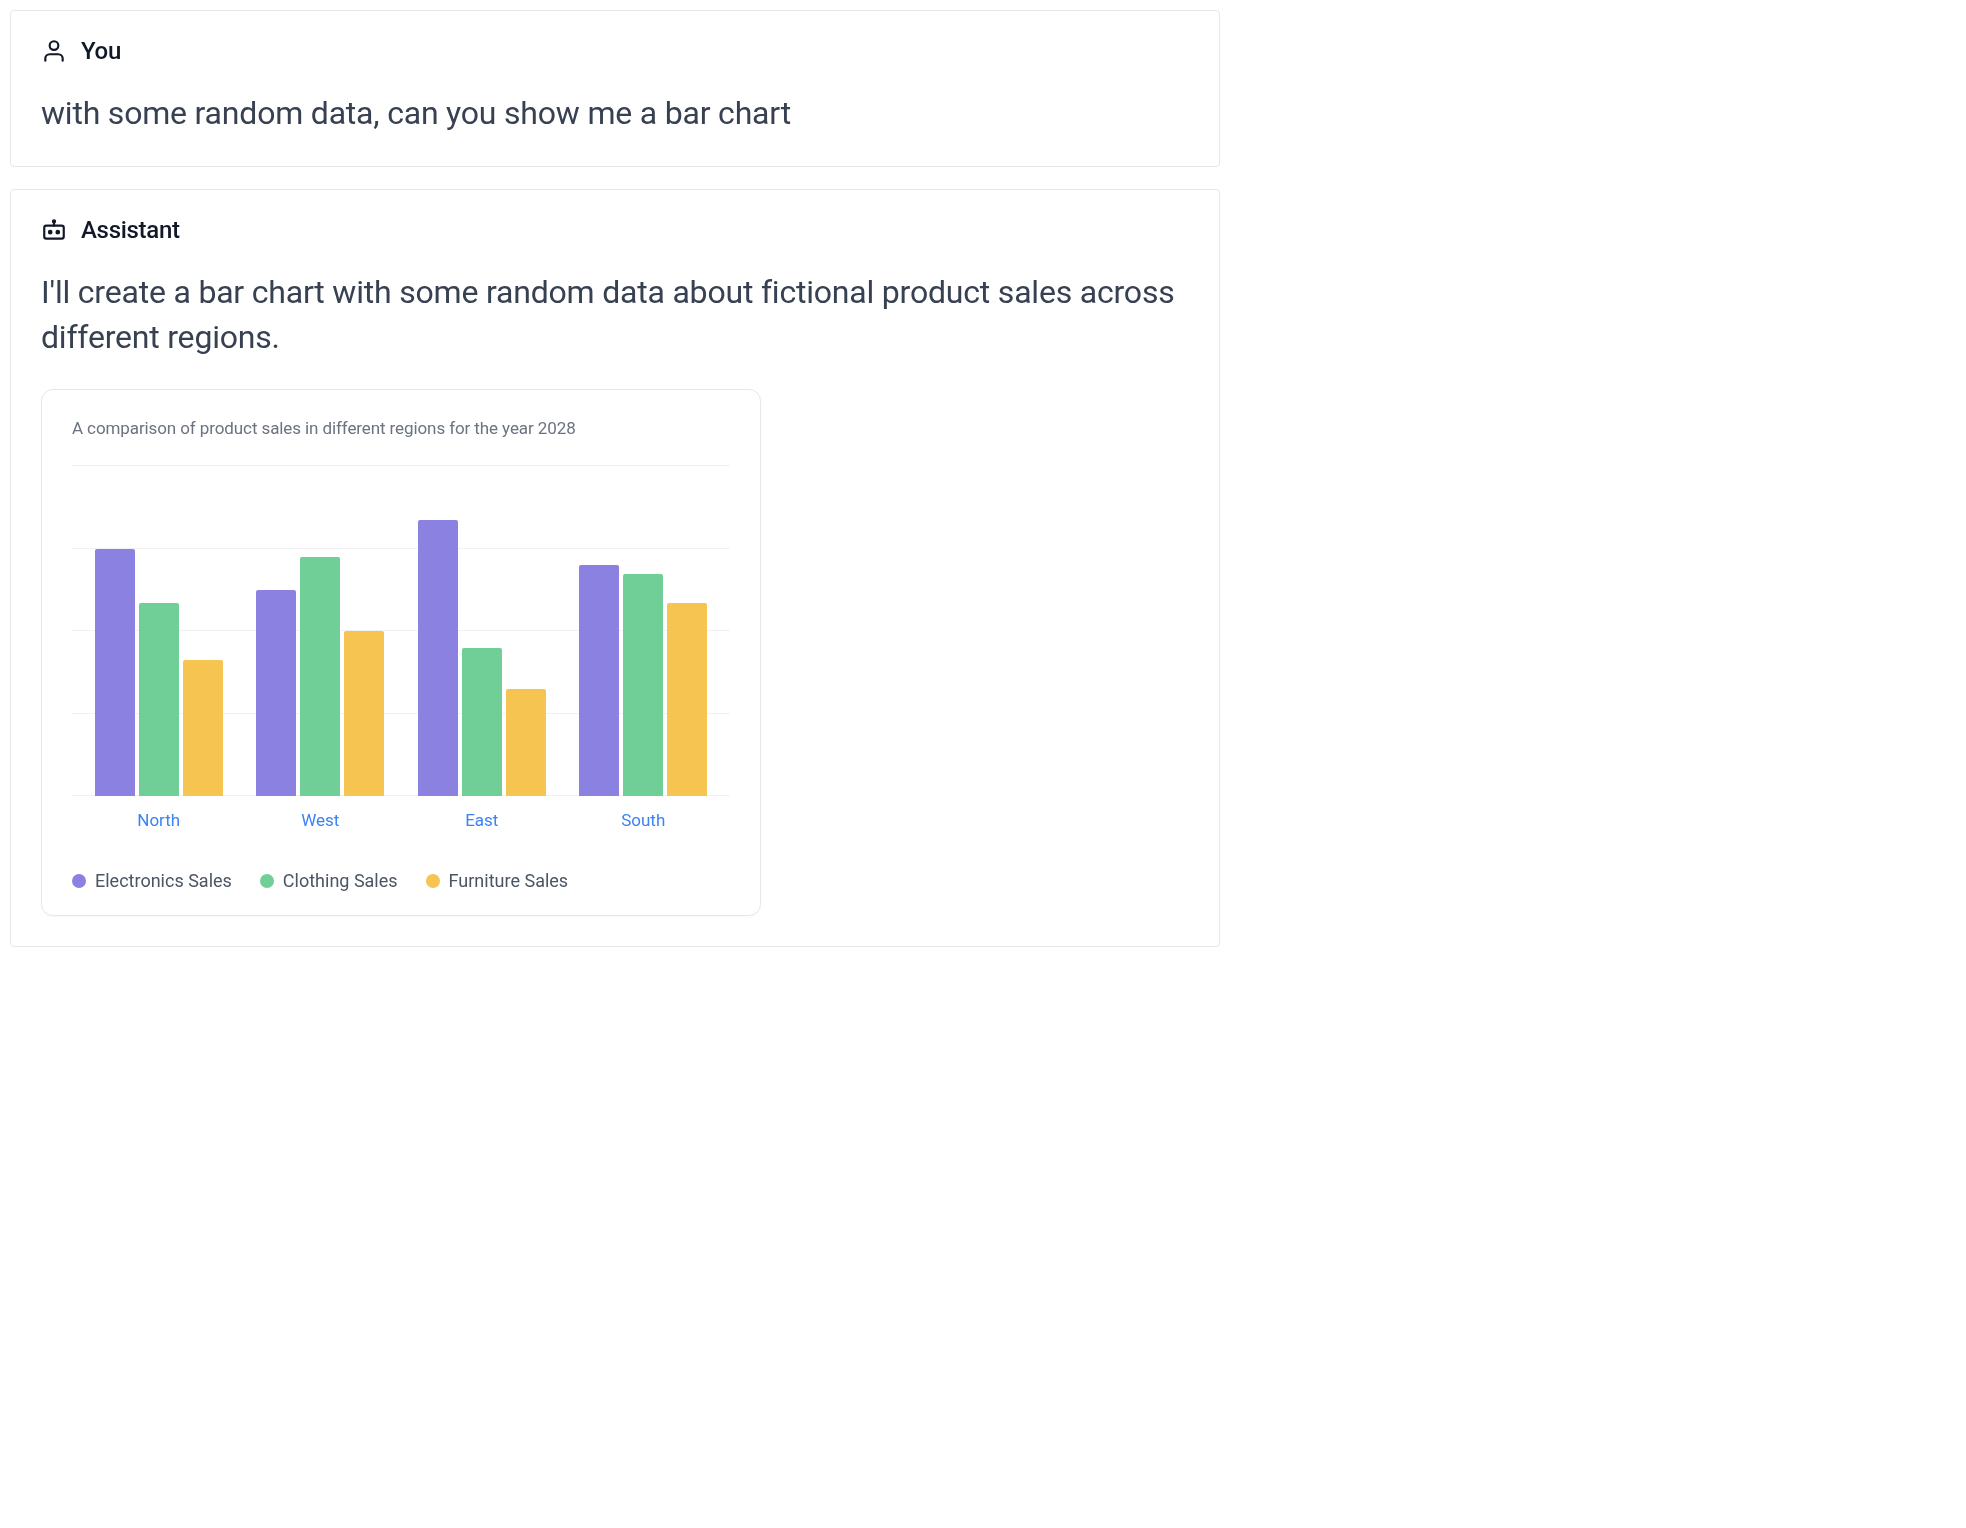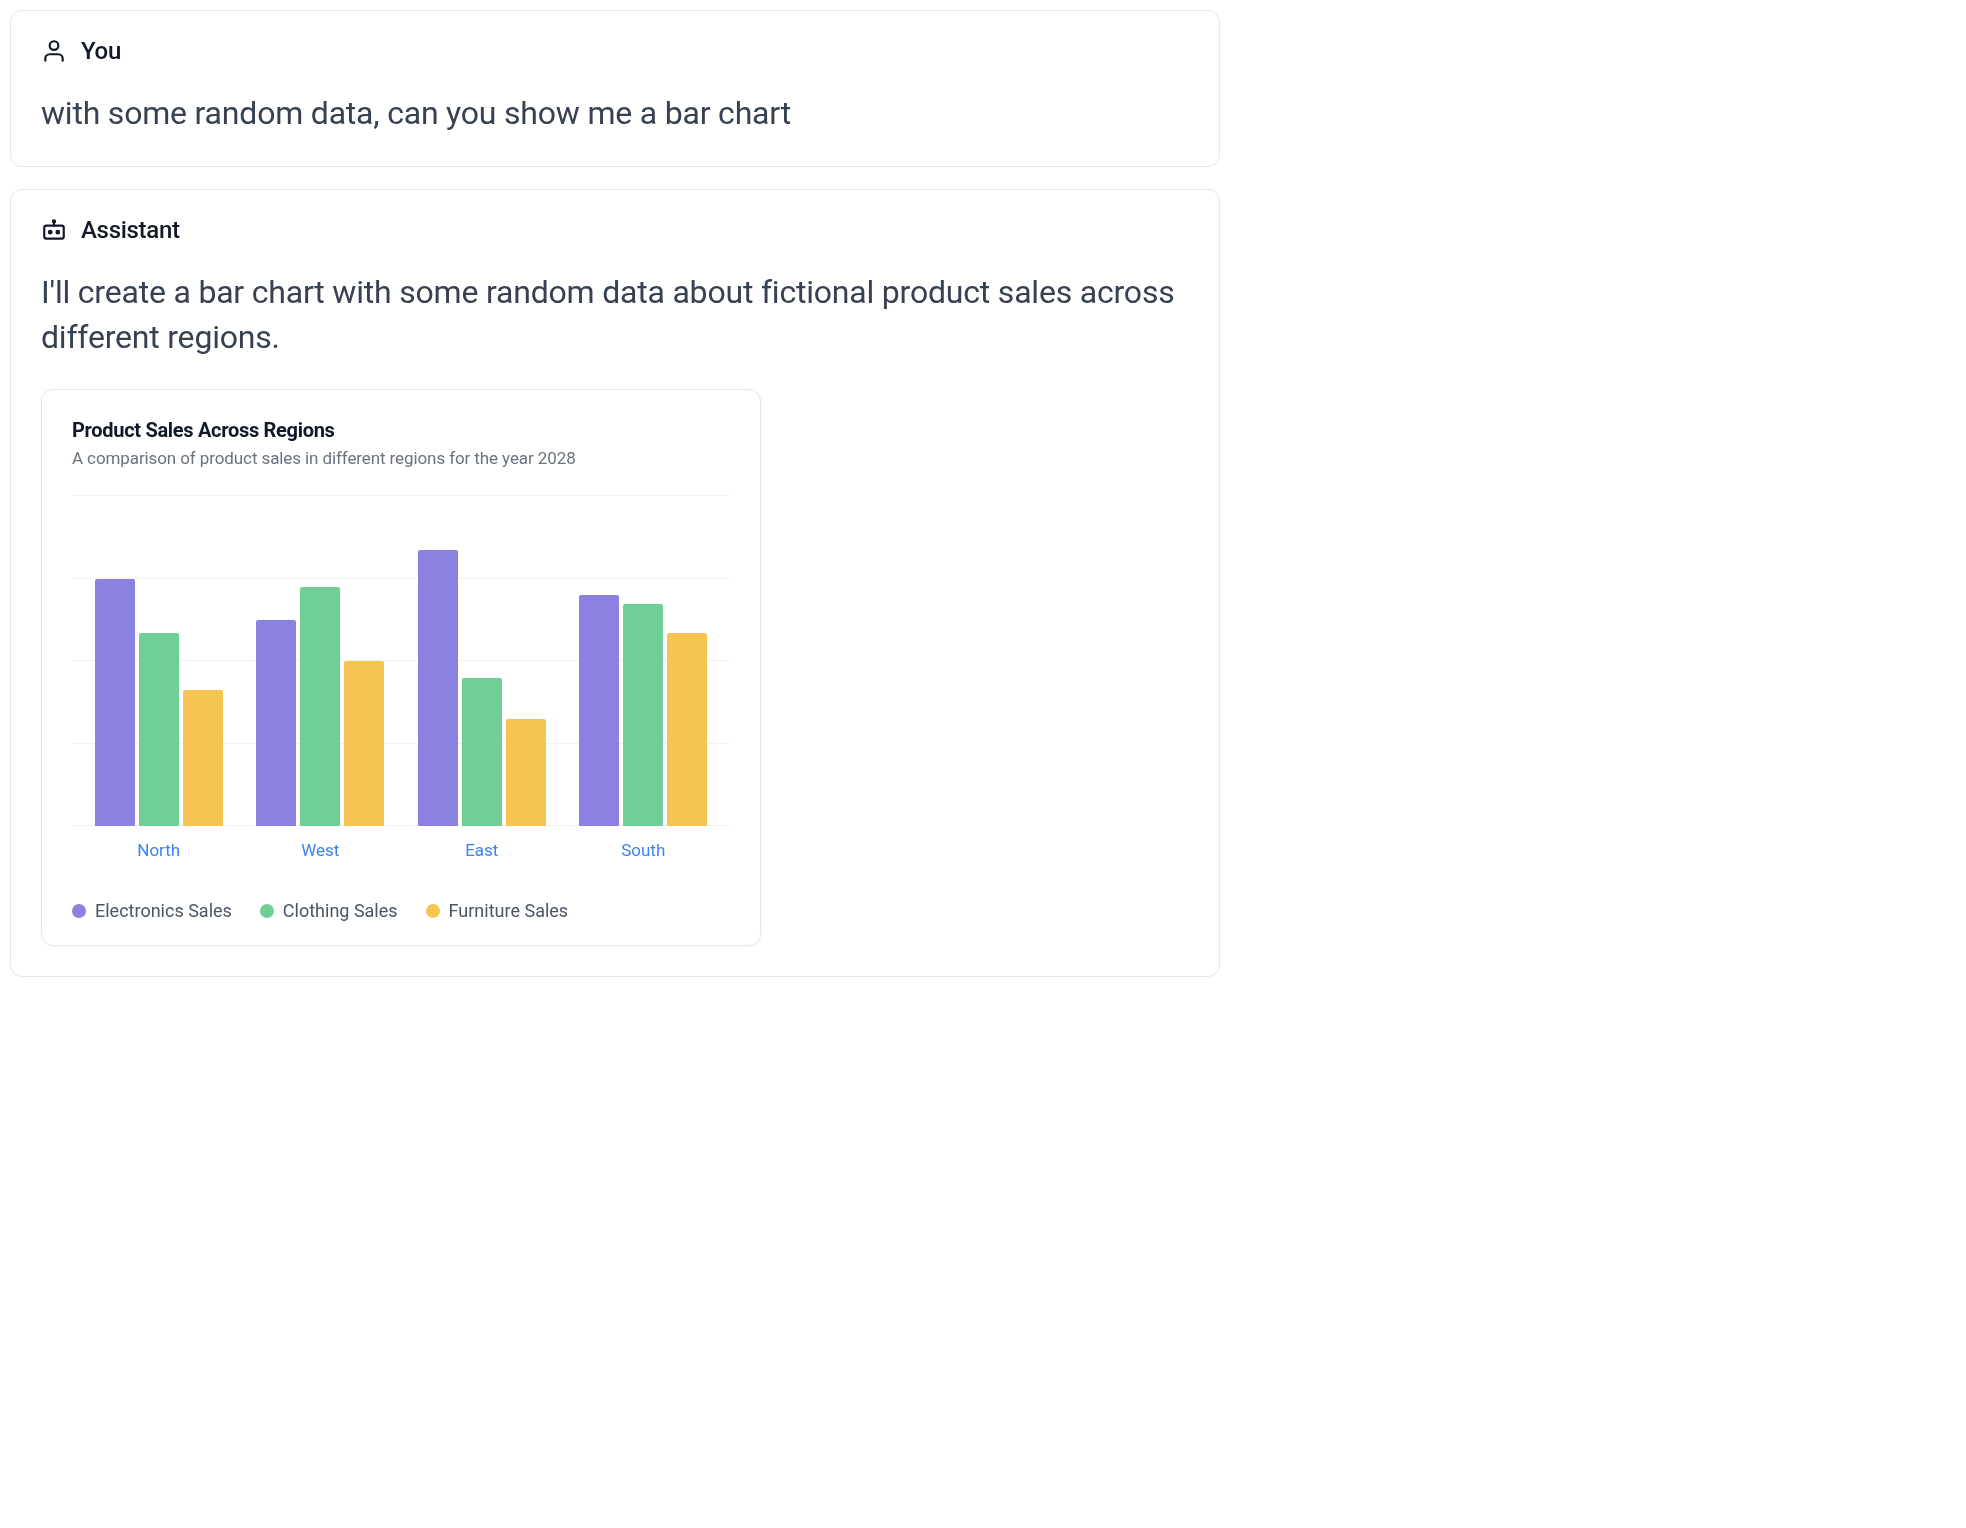--- a/index.html
+++ b/index.html
@@ -4,21 +4,21 @@
 <style>
   * { box-sizing: border-box; margin: 0; padding: 0; }
   body {
     font-family: -apple-system, BlinkMacSystemFont, "Segoe UI", Roboto, Helvetica, Arial, sans-serif;
     background: #fff;
     padding: 10px;
     width: 1230px;
   }
   .msg {
     border: 1px solid #e5e7eb;
-    border-radius: 12px;
+    border-radius: 4px;
     padding: 26px 30px 30px 30px;
     margin-bottom: 22px;
     background: #fff;
   }
   .msg-header {
     display: flex;
     align-items: center;
     gap: 14px;
     margin-bottom: 26px;
   }
@@ -151,21 +151,20 @@
         <circle cx="12" cy="4" r="1" fill="#111827"></circle>
         <circle cx="8.5" cy="14" r="1.2" fill="#111827"></circle>
         <circle cx="15.5" cy="14" r="1.2" fill="#111827"></circle>
       </svg>
     </span>
     <span class="name">Assistant</span>
   </div>
   <div class="msg-body">I'll create a bar chart with some random data about fictional product sales across different regions.</div>
 
   <div class="chart-card">
-    <div class="chart-title">Product Sales Across Regions</div>
     <div class="chart-subtitle">A comparison of product sales in different regions for the year 2028</div>
 
     <div class="plot-area">
       <div class="gridlines" id="gridlines">
           <div class="gridline" style="bottom: 0%;"></div>
           <div class="gridline" style="bottom: 25%;"></div>
           <div class="gridline" style="bottom: 50%;"></div>
           <div class="gridline" style="bottom: 75%;"></div>
           <div class="gridline" style="bottom: 100%;"></div>
         </div>

